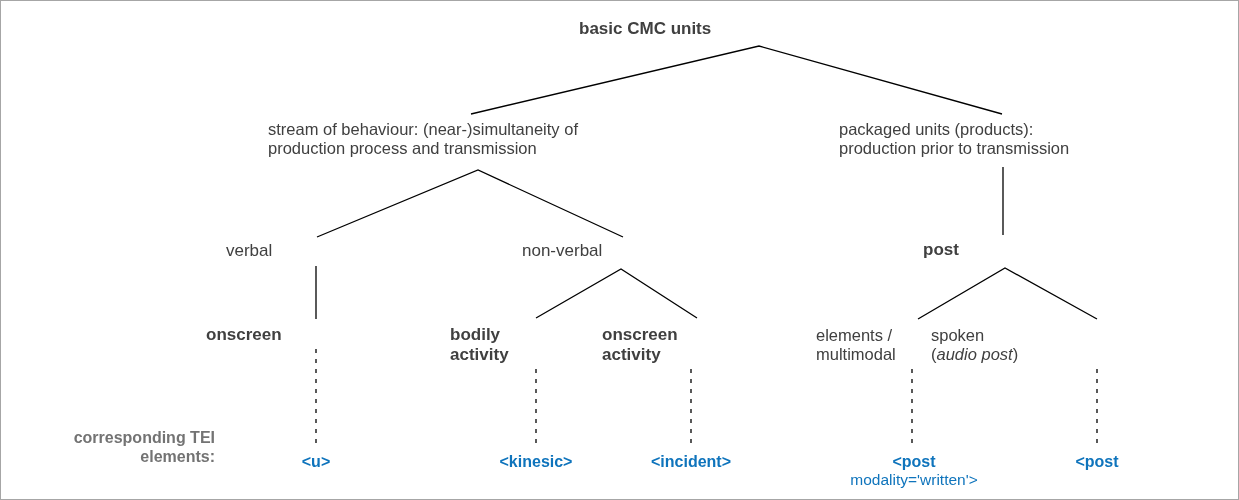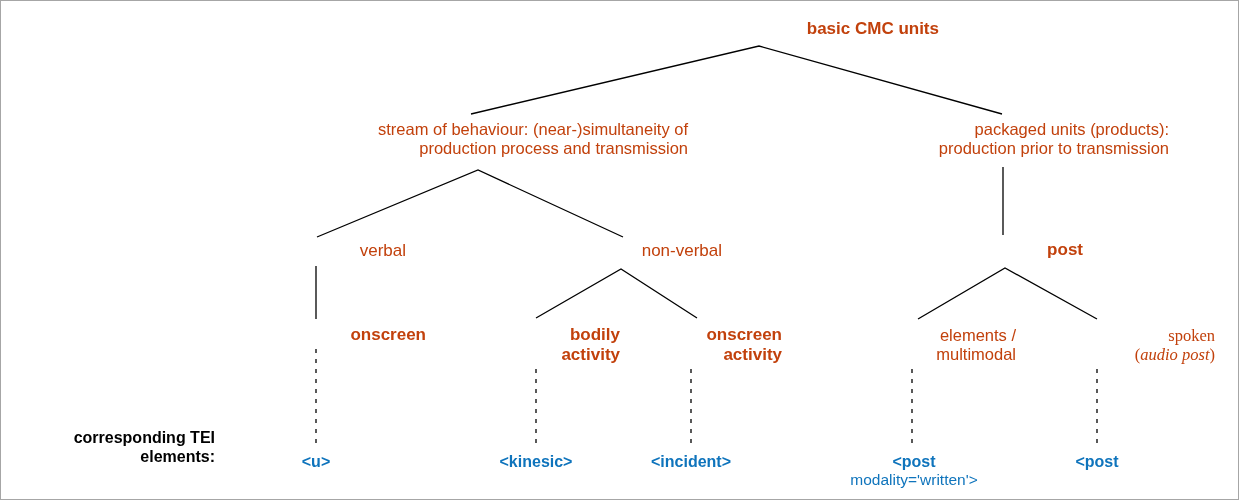--- a/index.html
+++ b/index.html
@@ -23,22 +23,22 @@
   #connectors {
     position: absolute;
     left: 0;
     top: 0;
     width: 1239px;
     height: 500px;
     pointer-events: none;
   }
   .node {
     position: absolute;
-    text-align: right;
-    color: #c2410c;
+    text-align: left;
+    color: #404040;
     line-height: 1.17;
     white-space: pre-line;
     transform: translateX(-50%);
   }
   .lvl-root  { font-size: 17px; font-weight: bold; }
   .lvl-2     { font-size: 16.5px; font-weight: normal; }
   .lvl-3     { font-size: 17px; font-weight: normal; }
   .lvl-3b    { font-size: 17px; font-weight: bold; }
   .lvl-4     { font-size: 17px; font-weight: bold; }
   .lvl-4n    { font-size: 16.5px; font-weight: normal; }
@@ -52,21 +52,21 @@
     white-space: pre-line;
     transform: translateX(-50%);
   }
   .tei-attr {
     font-weight: normal;
     font-size: 15.5px;
     display: block;
   }
   .tei-legend {
     position: absolute;
-    color: #000000;
+    color: #737373;
     font-size: 16px;
     font-weight: bold;
     line-height: 1.2;
     text-align: right;
     white-space: pre-line;
   }
   .ital { font-style: italic; margin-top: 36px; }
 </style>
 </head>
 <body>
@@ -115,21 +115,21 @@
 
   <div class="node lvl-4" style="left:534px; top:324px; width:170px;">bodily
 activity</div>
 
   <div class="node lvl-4" style="left:691px; top:324px; width:180px;">onscreen
 activity</div>
 
   <div class="node lvl-4n" style="left:915px; top:325px; width:200px;">elements /
 multimodal</div>
 
-  <div class="node lvl-4n" style="left:1104px; top:325px; width:220px; white-space:normal;font-family:Liberation Serif, serif;">
+  <div class="node lvl-4n" style="left:1040px; top:325px; width:220px; white-space:normal;">
     <span>spoken</span><br>
     <span>(</span><span class="ital">audio post</span><span>)</span>
   </div>
 
   <div class="tei-legend" style="left:14px; top:427px; width:200px;">corresponding TEI
 elements:</div>
 
   <div class="tei" style="left:315px; top:451px; width:180px;">&lt;u&gt;</div>
 
   <div class="tei" style="left:535px; top:451px; width:200px;">&lt;kinesic&gt;</div>

